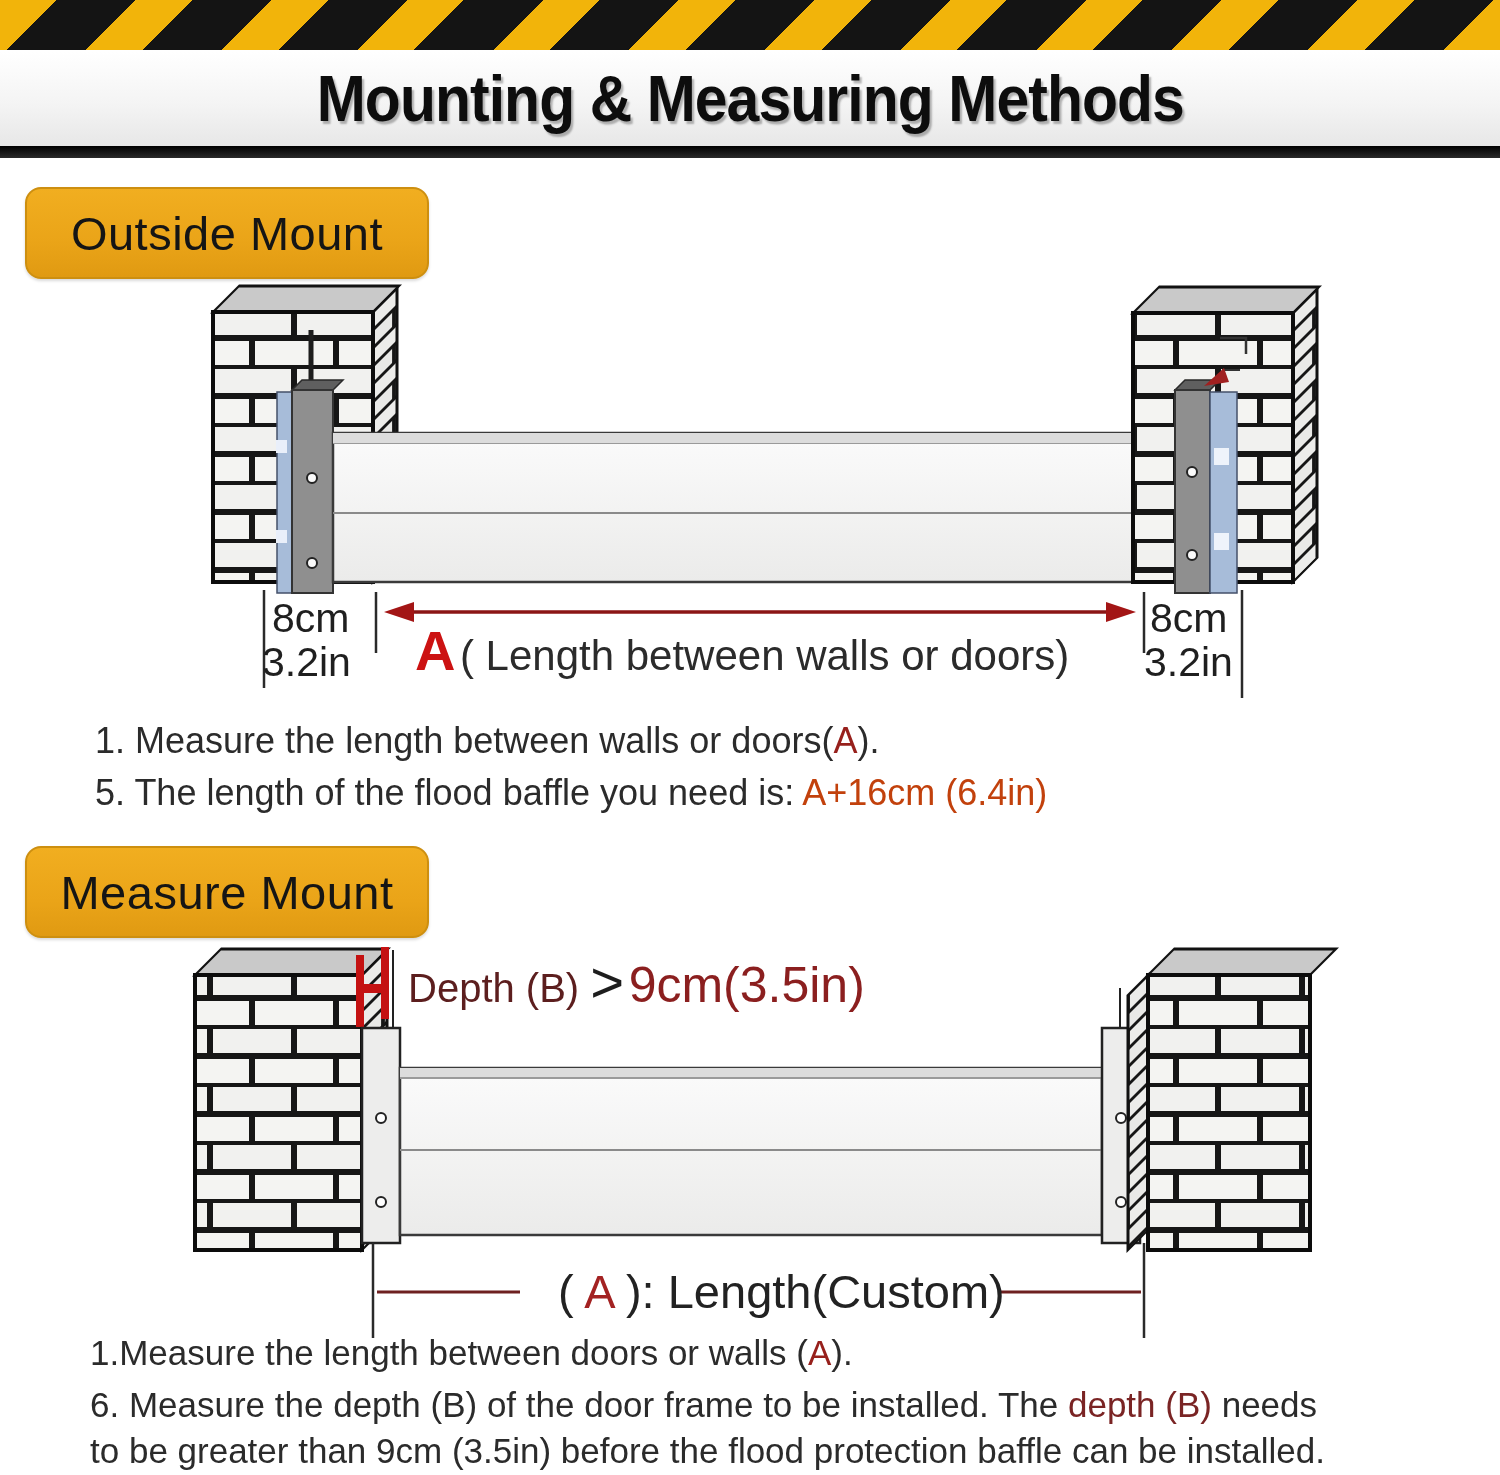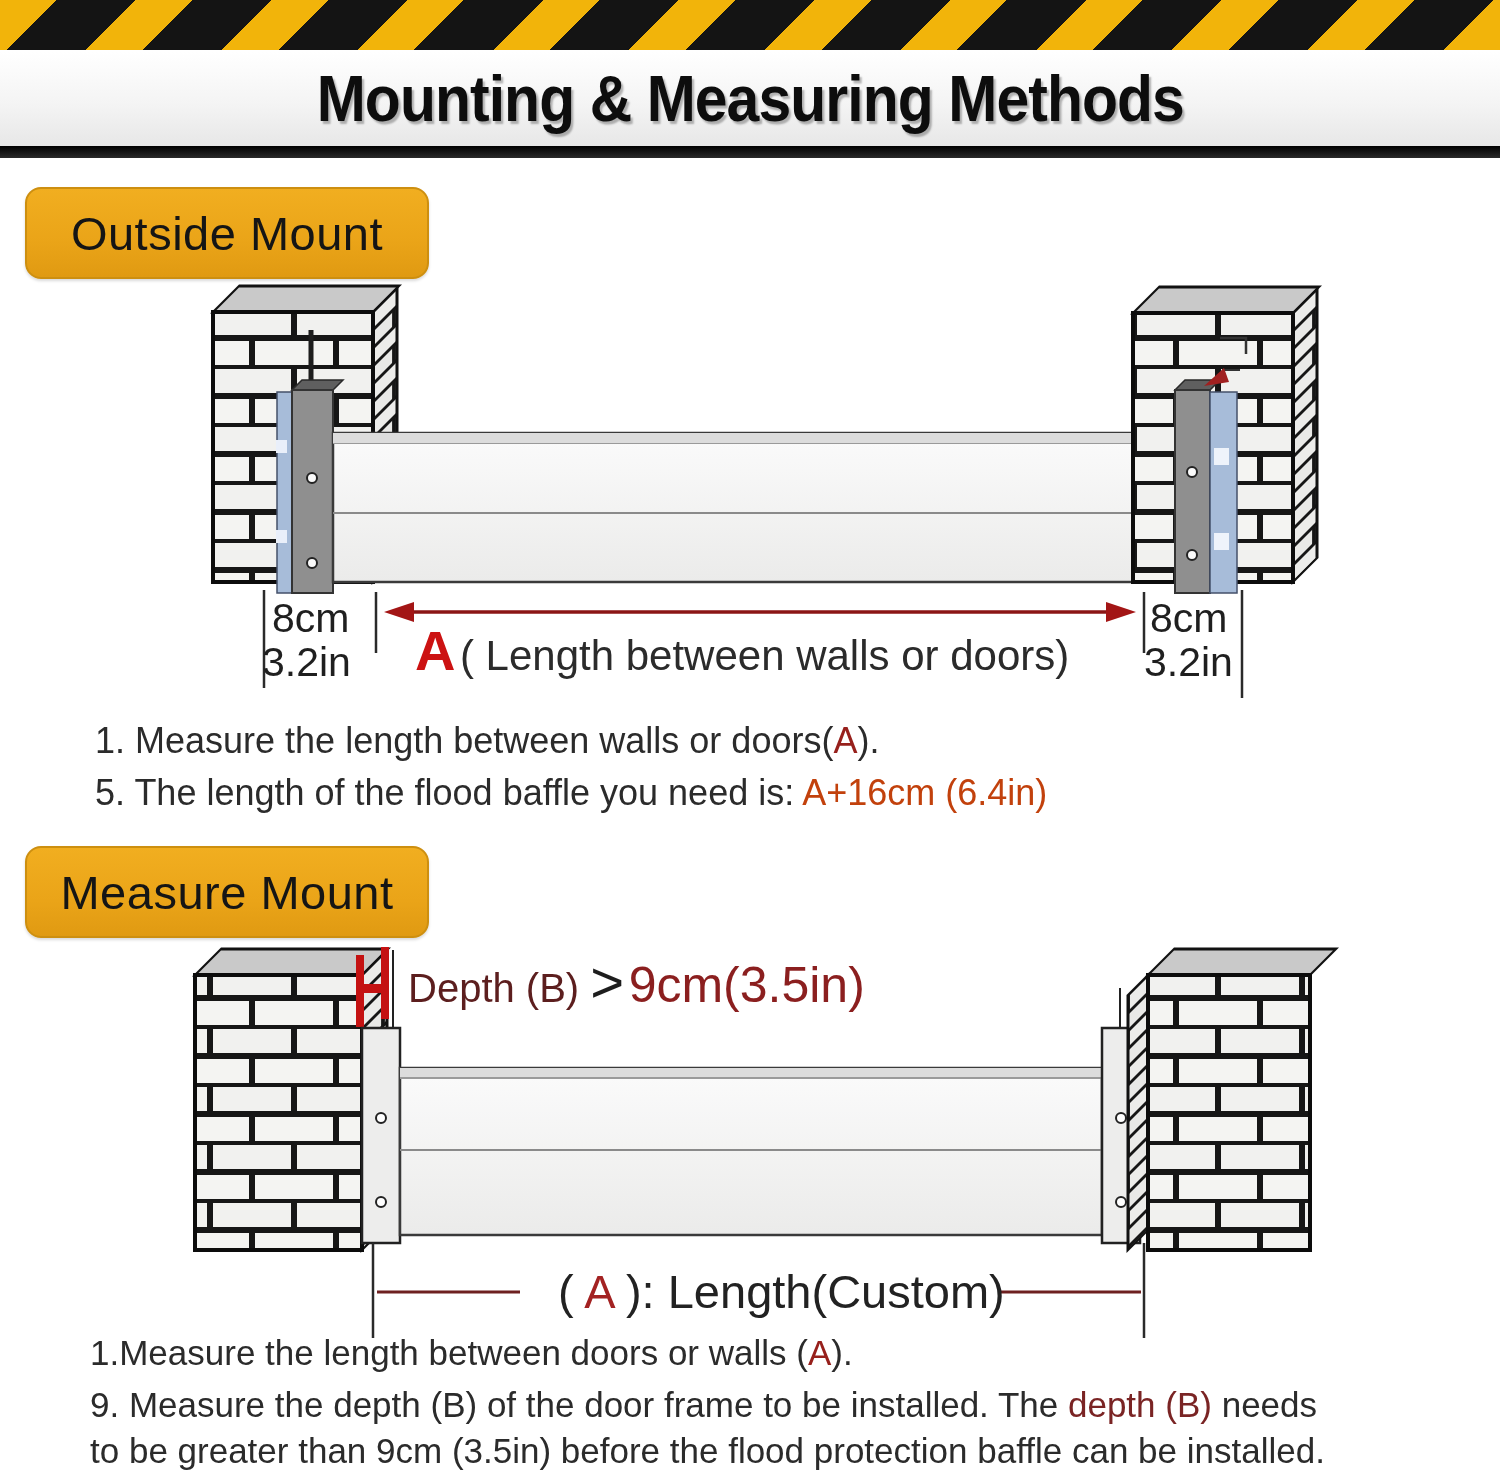--- a/index.html
+++ b/index.html
@@ -268,20 +268,20 @@
       <tspan fill="#222">): Length(Custom)</tspan>
     </text>
   </svg>
 
   <div class="steps inside-steps">
     <div class="line">
       <span>1.Measure the length between doors or walls (</span><span class="red-a">A</span><span>).</span>
     </div>
     <div class="gap"></div>
     <div class="line">
-      <span>9. Measure the depth (B) of the door frame to be installed. The </span><span class="maroon">depth (B)</span><span> needs</span>
+      <span>6. Measure the depth (B) of the door frame to be installed. The </span><span class="maroon">depth (B)</span><span> needs</span>
     </div>
     <div class="line">
       <span>to be greater than 9cm (3.5in) before the flood protection baffle can be installed.</span>
     </div>
   </div>
 
 </div>
 
 </body></html>

